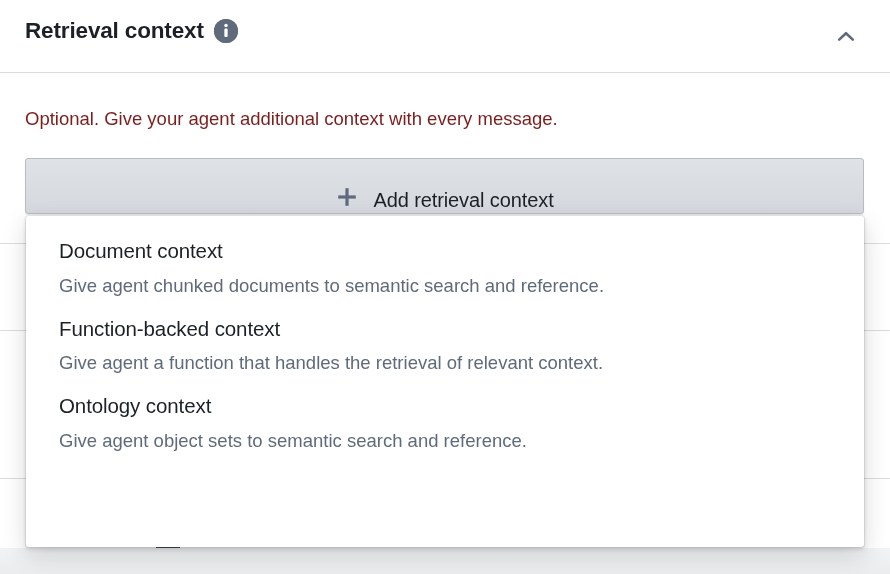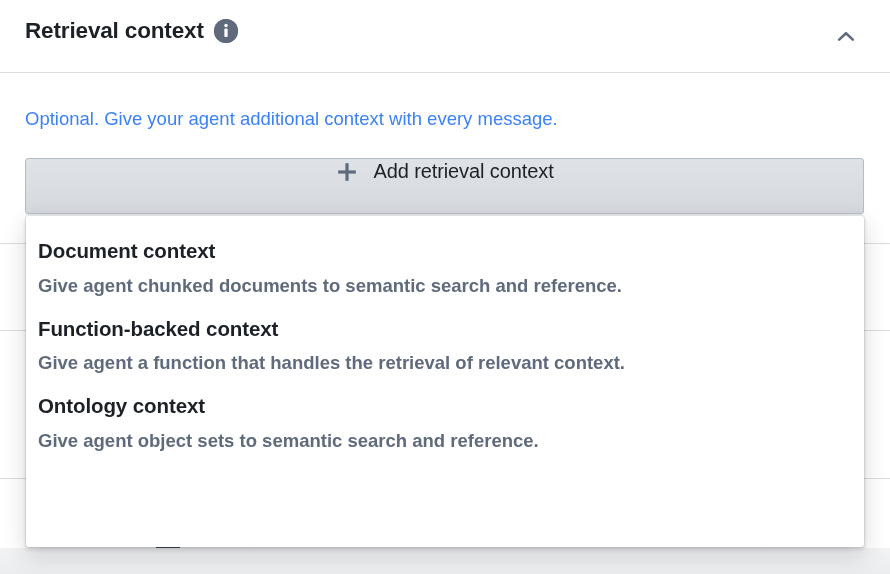--- a/index.html
+++ b/index.html
@@ -76,38 +76,38 @@
     padding: 0;
   }
   #collapse-toggle svg { display: block; }
 
   
   #section-desc {
     position: absolute;
     left: 25px;
     top: 106px;
     font-size: 18.5px;
-    color: #3b82f6;
+    color: #7f1d1d;
     line-height: 1.4;
     white-space: nowrap;
   }
 
   
   #add-context-button {
     position: absolute;
     left: 25px;
     top: 158px;
     width: 839px;
     height: 56px;
     box-sizing: border-box;
     border: 1px solid #b6bcc4;
     border-radius: 3px;
     background: linear-gradient(180deg, #dfe2e6 0%, #d5d9df 100%);
     display: flex;
-    align-items: flex-start;
+    align-items: flex-end;
     justify-content: center;
     gap: 14px;
     cursor: pointer;
     font-family: "Liberation Sans", sans-serif;
     box-shadow: 0 1px 1px rgba(17, 20, 24, 0.10);
   }
   #add-context-label {
     font-size: 20px;
     color: #1c2127;
     letter-spacing: -0.1px;
@@ -157,24 +157,23 @@
     background: #ffffff;
     border-radius: 3px;
     box-shadow:
       0 0 0 1px rgba(17, 20, 24, 0.07),
       0 2px 4px rgba(17, 20, 24, 0.16),
       0 8px 24px rgba(17, 20, 24, 0.16);
     padding: 14px 0 0 0;
     overflow: hidden;
   }
   .menu-item {
-    padding: 7px 24px 9px 12px;
+    padding: 7px 24px 9px 33px;
     cursor: pointer;
     background: transparent;
-    font-weight: bold;
   }
   .menu-item-title {
     font-size: 20.5px;
     color: #1c2127;
     line-height: 1.4;
     letter-spacing: -0.1px;
     white-space: nowrap;
   }
   .menu-item-desc {
     font-size: 18.5px;

